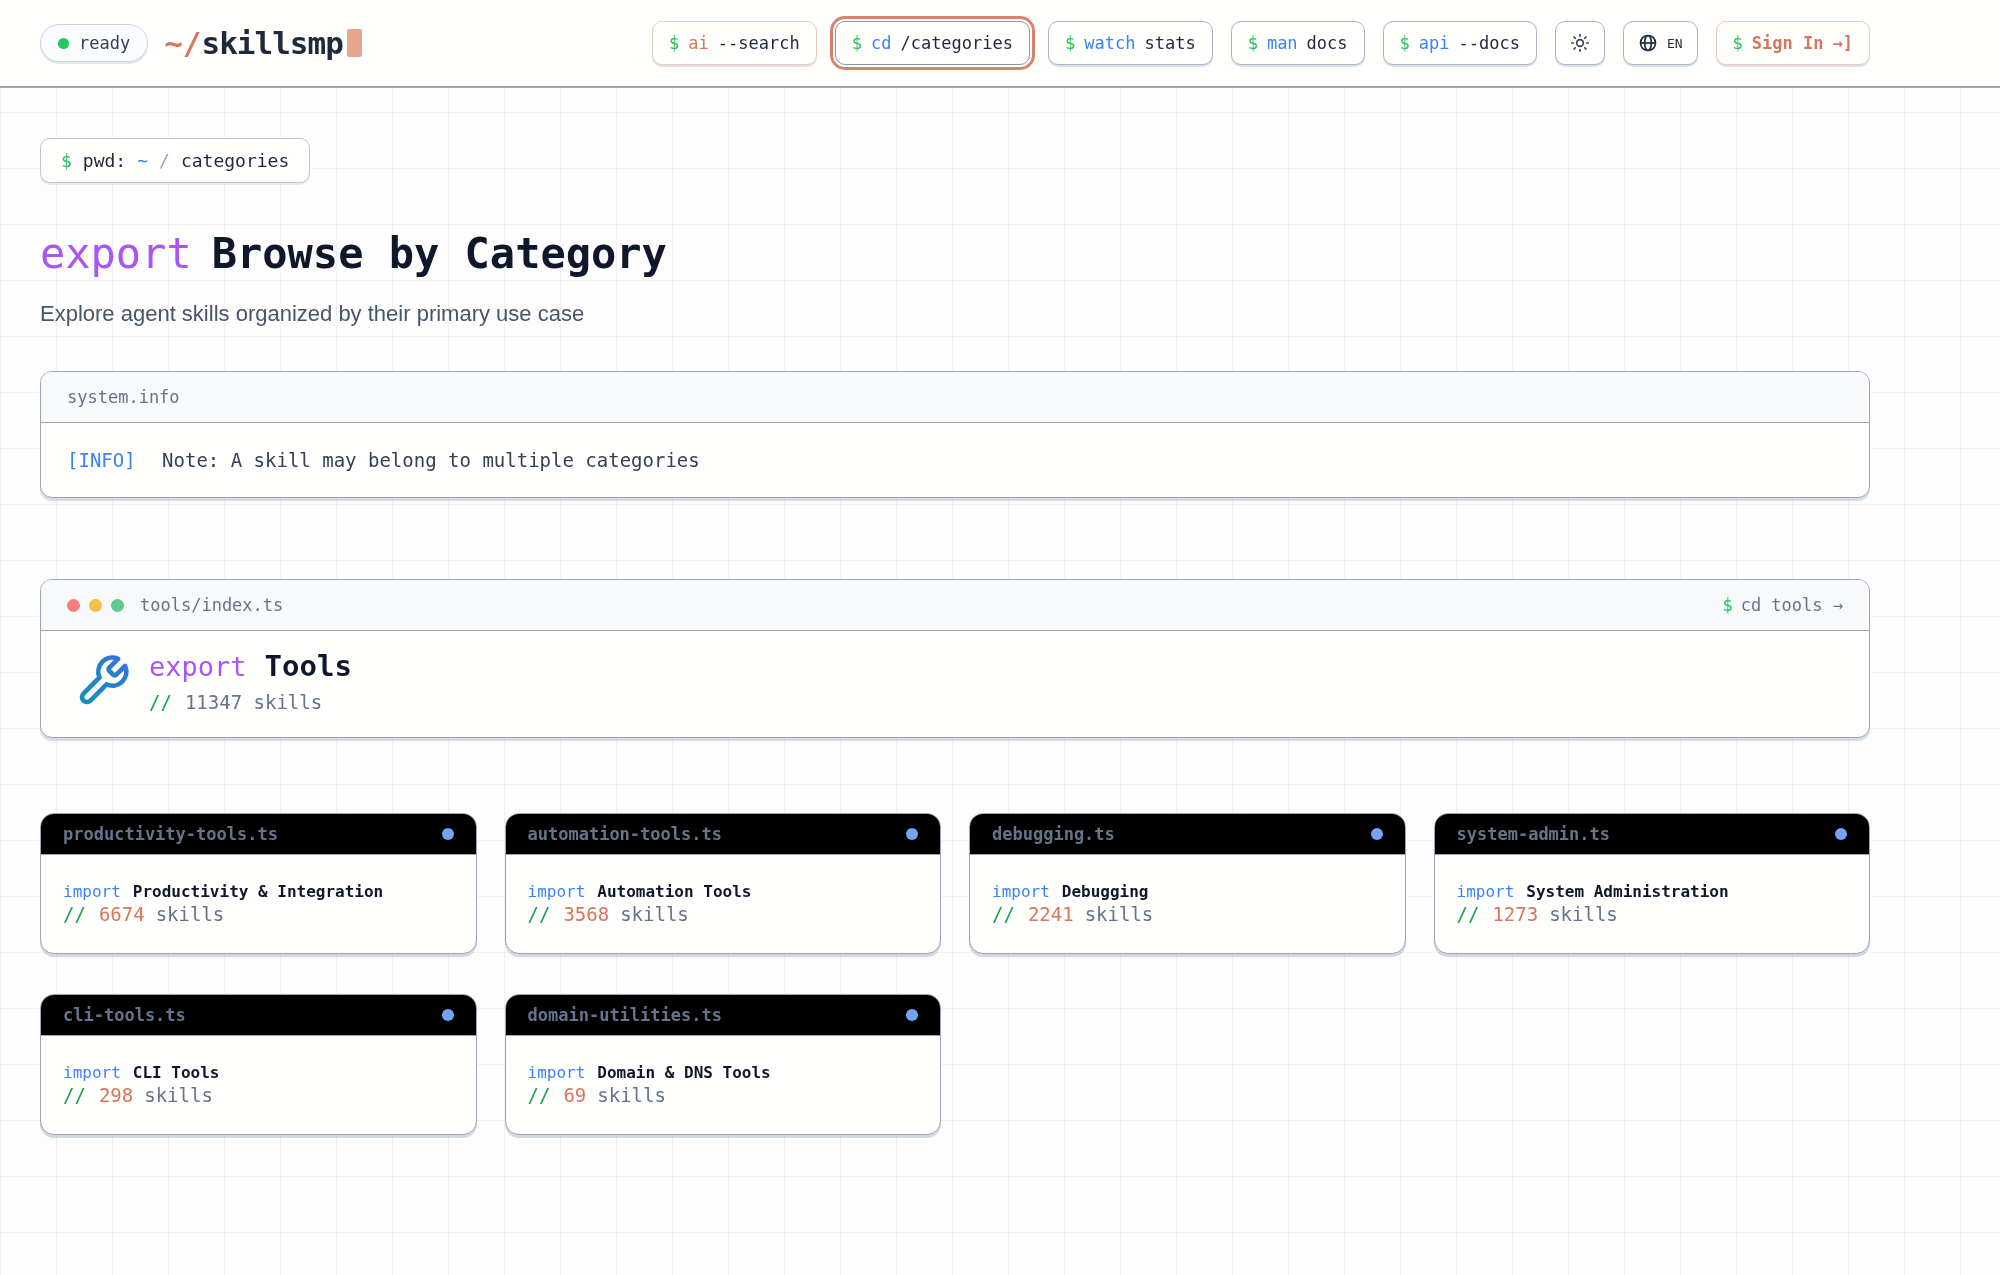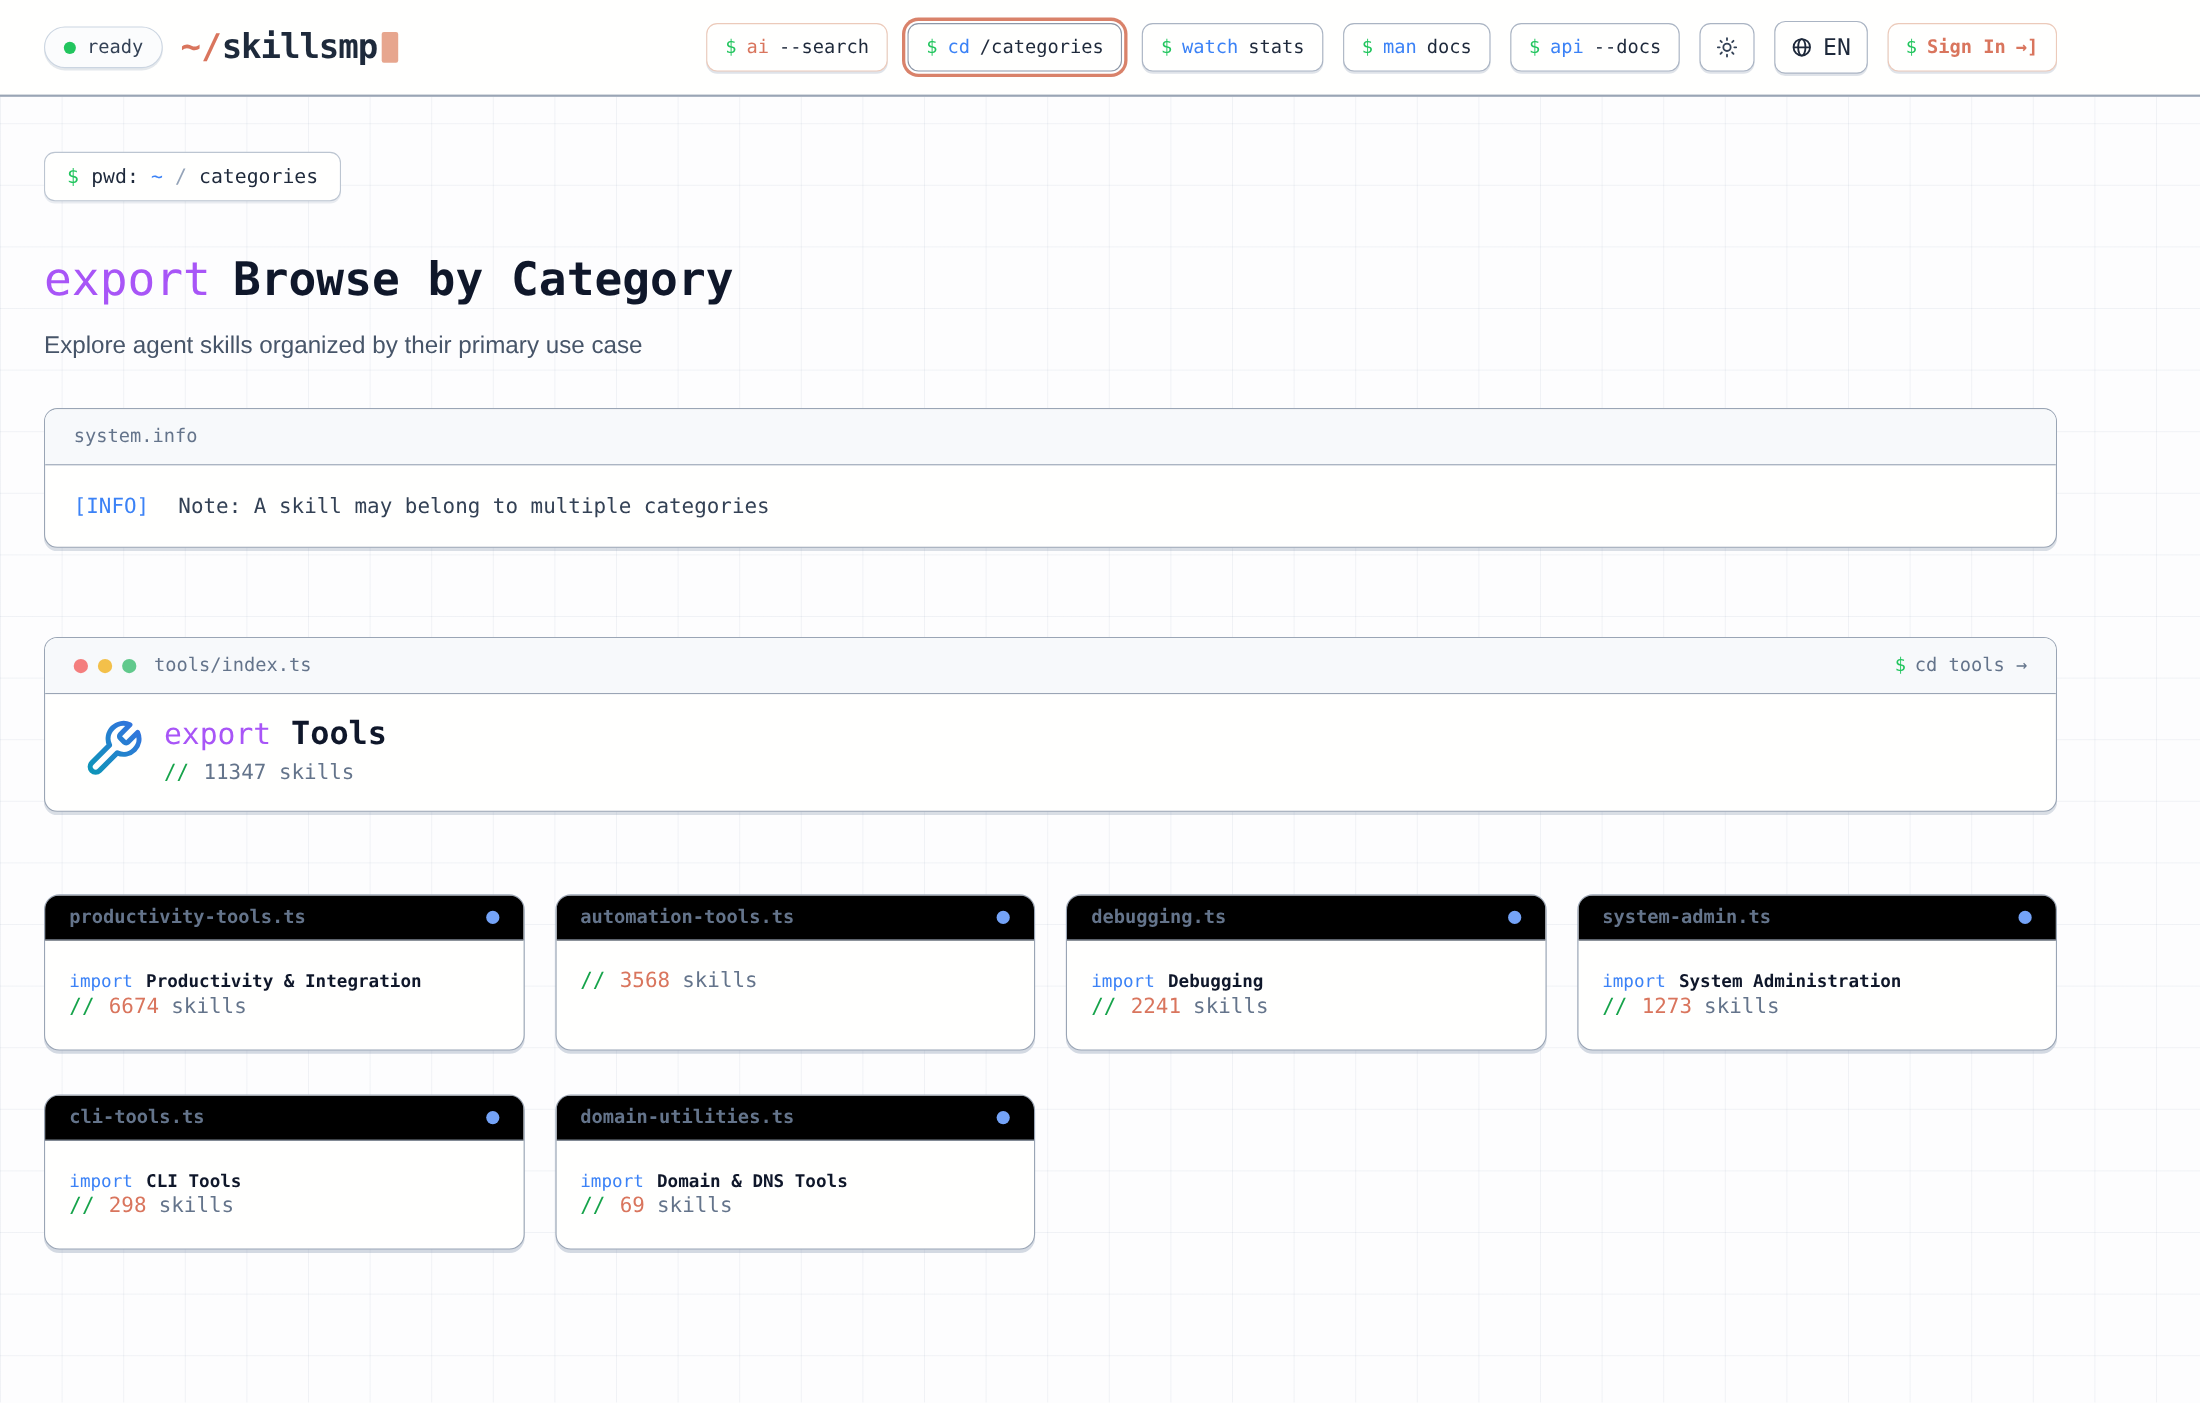--- a/index.html
+++ b/index.html
@@ -28,21 +28,21 @@
 
   .nav-right { display: flex; align-items: center; gap: 18px; }
   .term-btn { display: inline-flex; align-items: center; padding: 11px 16px; border: 1.5px solid #aab4c3; border-radius: 10px; background: #fffffe; font-family: inherit; font-size: 17px; color: #1e293b; cursor: pointer; box-shadow: 0 2px 0 rgba(148,163,184,0.3); white-space: nowrap; }
   .term-btn .p { color: #22c55e; margin-right: 9px; }
   .term-btn .c { margin-right: 9px; }
   .cmd-blue { color: #3b82f6; }
   .cmd-coral { color: #d9755d; }
   .term-btn .a { color: #1e293b; }
   .btn-coral-border { border-color: #eccaba; }
   .btn-active { border-color: #8d97a7; box-shadow: 0 0 0 2px #ffffff, 0 0 0 5px #d9826a; }
-  .icon-btn { display: inline-flex; align-items: center; gap: 9px; padding: 11px 14px; border: 1.5px solid #aab4c3; border-radius: 10px; background: #fffffe; font-family: inherit; font-size: 21px; color: #1e293b; cursor: pointer; box-shadow: 0 2px 0 rgba(148,163,184,0.3); }
+  .icon-btn { display: inline-flex; align-items: center; gap: 9px; padding: 11px 14px; border: 1.5px solid #aab4c3; border-radius: 10px; background: #fffffe; font-family: inherit; font-size: 13px; color: #1e293b; cursor: pointer; box-shadow: 0 2px 0 rgba(148,163,184,0.3); }
   .signin-btn { border-color: #eccaba; }
   .signin-btn .lbl, .signin-btn .arr { color: #d9755d; font-weight: 600; margin-right: 0; }
   .signin-btn .lbl { margin-right: 9px; }
 
   
   .container { margin-left: 40px; width: 1830px; }
 
   .breadcrumb { margin-top: 50px; display: inline-flex; align-items: center; padding: 11px 20px; border: 1.5px solid #bcc5d1; border-radius: 10px; background: #fffffe; font-size: 18px; box-shadow: 0 2px 0 rgba(148,163,184,0.2); cursor: pointer; }
   .breadcrumb span { margin-right: 11px; }
   .breadcrumb span:last-child { margin-right: 0; }
@@ -235,20 +235,23 @@
         </div>
       </div>
     </div>
 
     <div class="cat-card">
       <div class="cat-head">
         <span class="fname">automation-tools.ts</span>
         <span class="bluedot"></span>
       </div>
       <div class="cat-body">
+        <div class="cat-title">
+          <span class="kw-import">import</span><span class="cat-name">Automation Tools</span>
+        </div>
         <div class="cat-count">
           <span class="sl">//</span><span class="num">3568</span><span>skills</span>
         </div>
       </div>
     </div>
 
     <div class="cat-card">
       <div class="cat-head">
         <span class="fname">debugging.ts</span>
         <span class="bluedot"></span>

